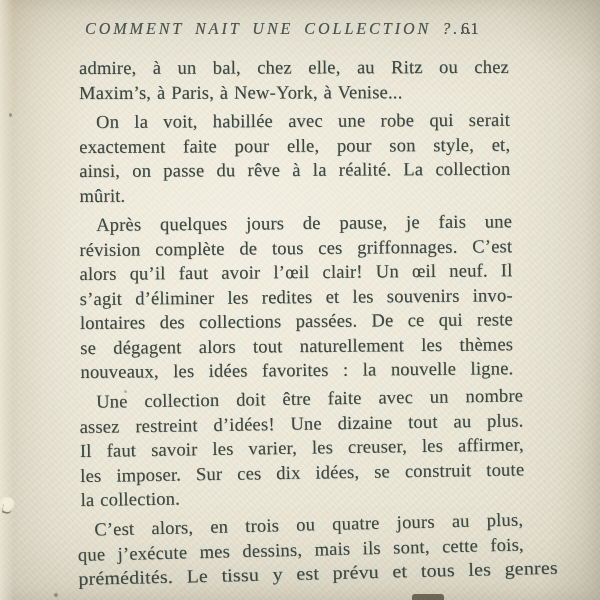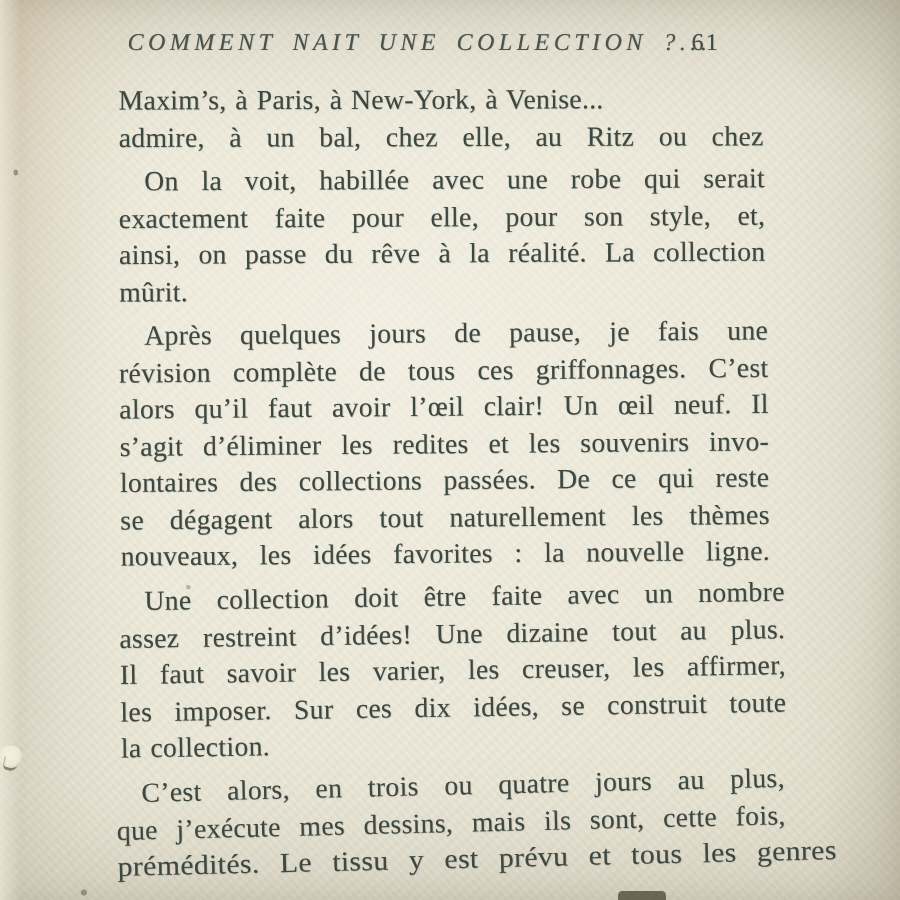--- a/index.html
+++ b/index.html
@@ -85,22 +85,22 @@
   <div class="edge-left"></div>
   <div class="corner-shade"></div>
 
   <div>
     <span class="header-title">COMMENT NAIT UNE COLLECTION ?...</span>
     <span class="page-number">61</span>
   </div>
 
   <div class="body-text">
     <div class="para p1">
+      <div class="line">admire, à un bal, chez elle, au Ritz ou chez</div>
       <div class="line last">Maxim’s, à Paris, à New-York, à Venise...</div>
-      <div class="line">admire, à un bal, chez elle, au Ritz ou chez</div>
     </div>
     <div class="para p2">
       <div class="line indent">On la voit, habillée avec une robe qui serait</div>
       <div class="line">exactement faite pour elle, pour son style, et,</div>
       <div class="line">ainsi, on passe du rêve à la réalité. La collection</div>
       <div class="line last">mûrit.</div>
     </div>
     <div class="para p3">
       <div class="line indent">Après quelques jours de pause, je fais une</div>
       <div class="line">révision complète de tous ces griffonnages. C’est</div>

